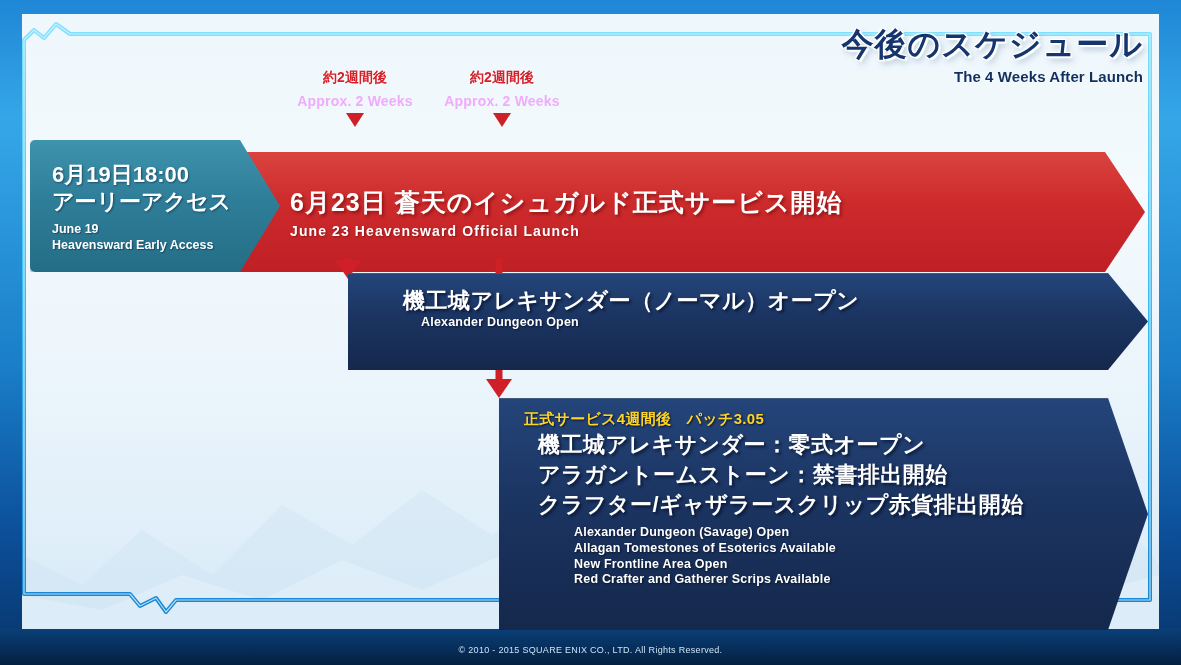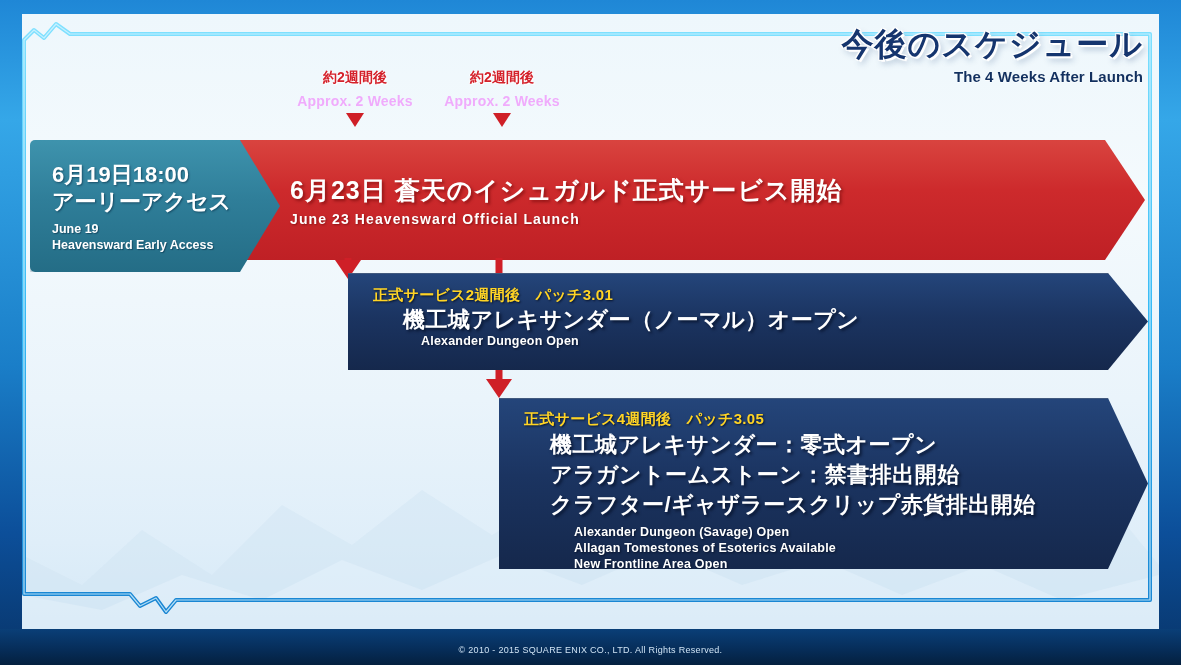--- a/index.html
+++ b/index.html
@@ -64,21 +64,21 @@
   }
   .teal-block .l1,.teal-block .l2{
     font-size:22px;font-weight:bold;line-height:1.22;
     text-shadow:1px 1px 2px rgba(0,35,60,.55);
   }
   .teal-block .s1,.teal-block .s2{font-size:12.5px;font-weight:bold;line-height:1.3;
     text-shadow:1px 1px 1px rgba(0,35,60,.5);}
   .teal-block .s1{margin-top:5px;}
 
   .red-bar{
-    position:absolute;left:240px;top:140px;width:905px;height:120px;
+    position:absolute;left:240px;top:152px;width:905px;height:120px;
     background:linear-gradient(180deg,#d9443f 0%,#cd2a2c 42%,#bf2025 100%);
     clip-path:polygon(0 0, 865px 0, 905px 50%, 865px 100%, 0 100%);
     box-shadow:0 3px 6px rgba(0,30,60,.3);
     color:#fff;box-sizing:border-box;padding:34px 0 0 50px;
   }
   .red-bar .jp{font-size:25px;font-weight:bold;letter-spacing:1px;
     text-shadow:2px 2px 3px rgba(90,0,0,.5);}
   .red-bar .en{font-size:14px;font-weight:bold;letter-spacing:1.1px;margin-top:4px;
     text-shadow:1px 1px 2px rgba(90,0,0,.5);}
 
@@ -94,23 +94,23 @@
   .navy .jp{font-size:22px;font-weight:bold;line-height:1.28;letter-spacing:.5px;
     text-shadow:2px 2px 3px rgba(0,10,30,.7);}
   .navy .en{font-size:12.5px;font-weight:bold;line-height:1.25;letter-spacing:.2px;
     text-shadow:1px 1px 2px rgba(0,10,30,.7);}
 
   #navy1{left:348px;top:273px;width:800px;height:97px;padding:12px 0 0 25px;
     clip-path:polygon(0 0, 760px 0, 800px 50%, 760px 100%, 0 100%);}
   #navy1 .jp{margin-left:30px;margin-top:1px;}
   #navy1 .en{margin-left:48px;}
 
-  #navy2{left:499px;top:398px;width:649px;height:171px;padding:11px 0 0 25px;
+  #navy2{left:499px;top:398px;width:649px;height:232px;padding:11px 0 0 25px;
     clip-path:polygon(0 0, 609px 0, 649px 50%, 609px 100%, 0 100%);}
-  #navy2 .jp{margin-left:26px;margin-top:2px;}
+  #navy2 .jp{margin-left:14px;margin-top:2px;}
   #navy2 .enlist{margin-left:50px;margin-top:6px;}
 
   
   .conn{position:absolute;}
   .conn .stem{position:absolute;left:50%;transform:translateX(-50%);width:7px;background:#cf1f27;top:0;}
   .conn .head{
     position:absolute;left:50%;transform:translateX(-50%);
     width:0;height:0;border-left:13px solid transparent;border-right:13px solid transparent;
     border-top:19px solid #cf1f27;
   }
@@ -182,21 +182,20 @@
   <div class="conn" style="left:334px;top:258px;width:28px;height:22px;">
     <div class="stem" style="height:6px;"></div>
     <div class="head" style="top:2px;"></div>
   </div>
   <div class="conn" style="left:485px;top:258px;width:28px;height:142px;">
     <div class="stem" style="height:123px;"></div>
     <div class="head" style="top:121px;"></div>
   </div>
 
   <div class="navy" id="navy1">
-    <div class="hdr">正式サービス2週間後　パッチ3.01</div>
     <div class="jp">機工城アレキサンダー（ノーマル）オープン</div>
     <div class="en">Alexander Dungeon Open</div>
   </div>
 
   <div class="navy" id="navy2">
     <div class="hdr">正式サービス4週間後　パッチ3.05</div>
     <div class="jp">機工城アレキサンダー：零式オープン</div>
     <div class="jp">アラガントームストーン：禁書排出開始</div>
     <div class="jp">クラフター/ギャザラースクリップ赤貨排出開始</div>
     <div class="enlist">

